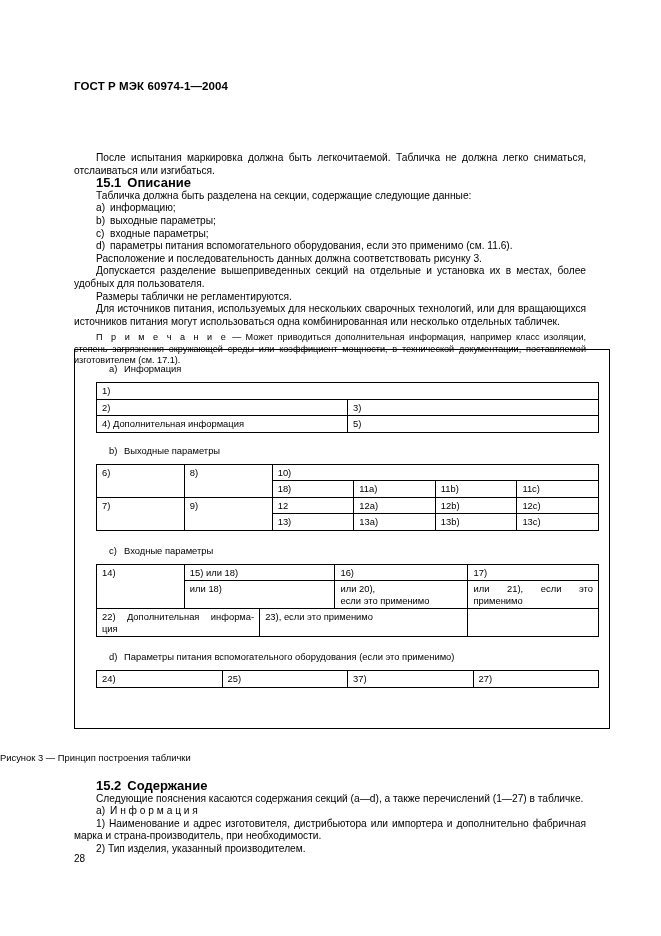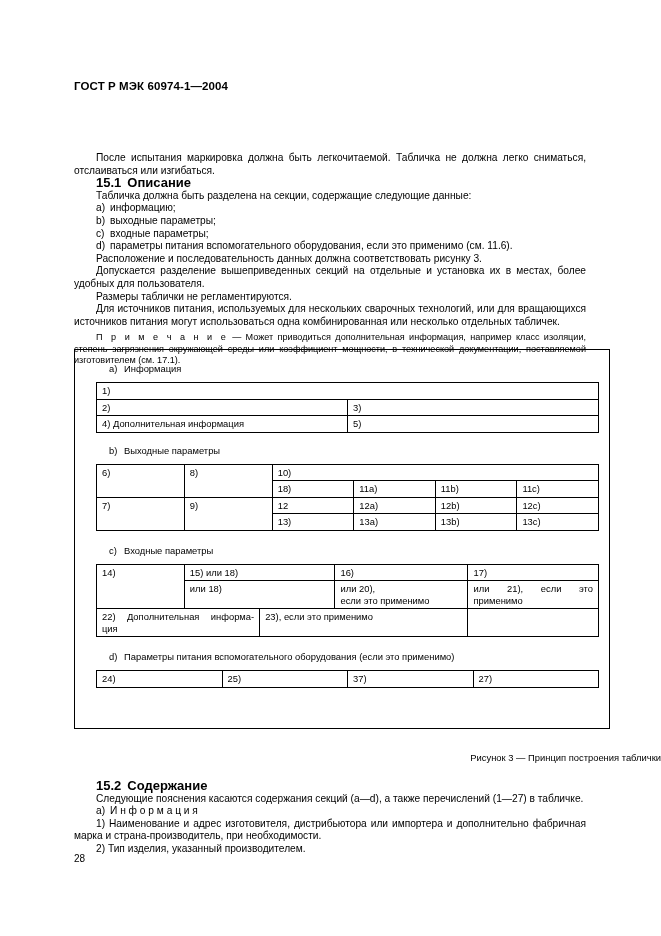--- a/index.html
+++ b/index.html
@@ -151,21 +151,21 @@
   }
 
   .gap-a { height: 11px; }
   .gap-b { height: 13px; }
 
   .fig-caption {
     position: absolute;
     left: 0;
     top: 752px;
     width: 661px;
-    text-align: right;
+    text-align: left;
     font-size: 9.4px;
   }
 
   #tail-block { top: 780px; }
 
   .page-num {
     position: absolute;
     left: 74px;
     top: 853px;
     font-size: 10px;

